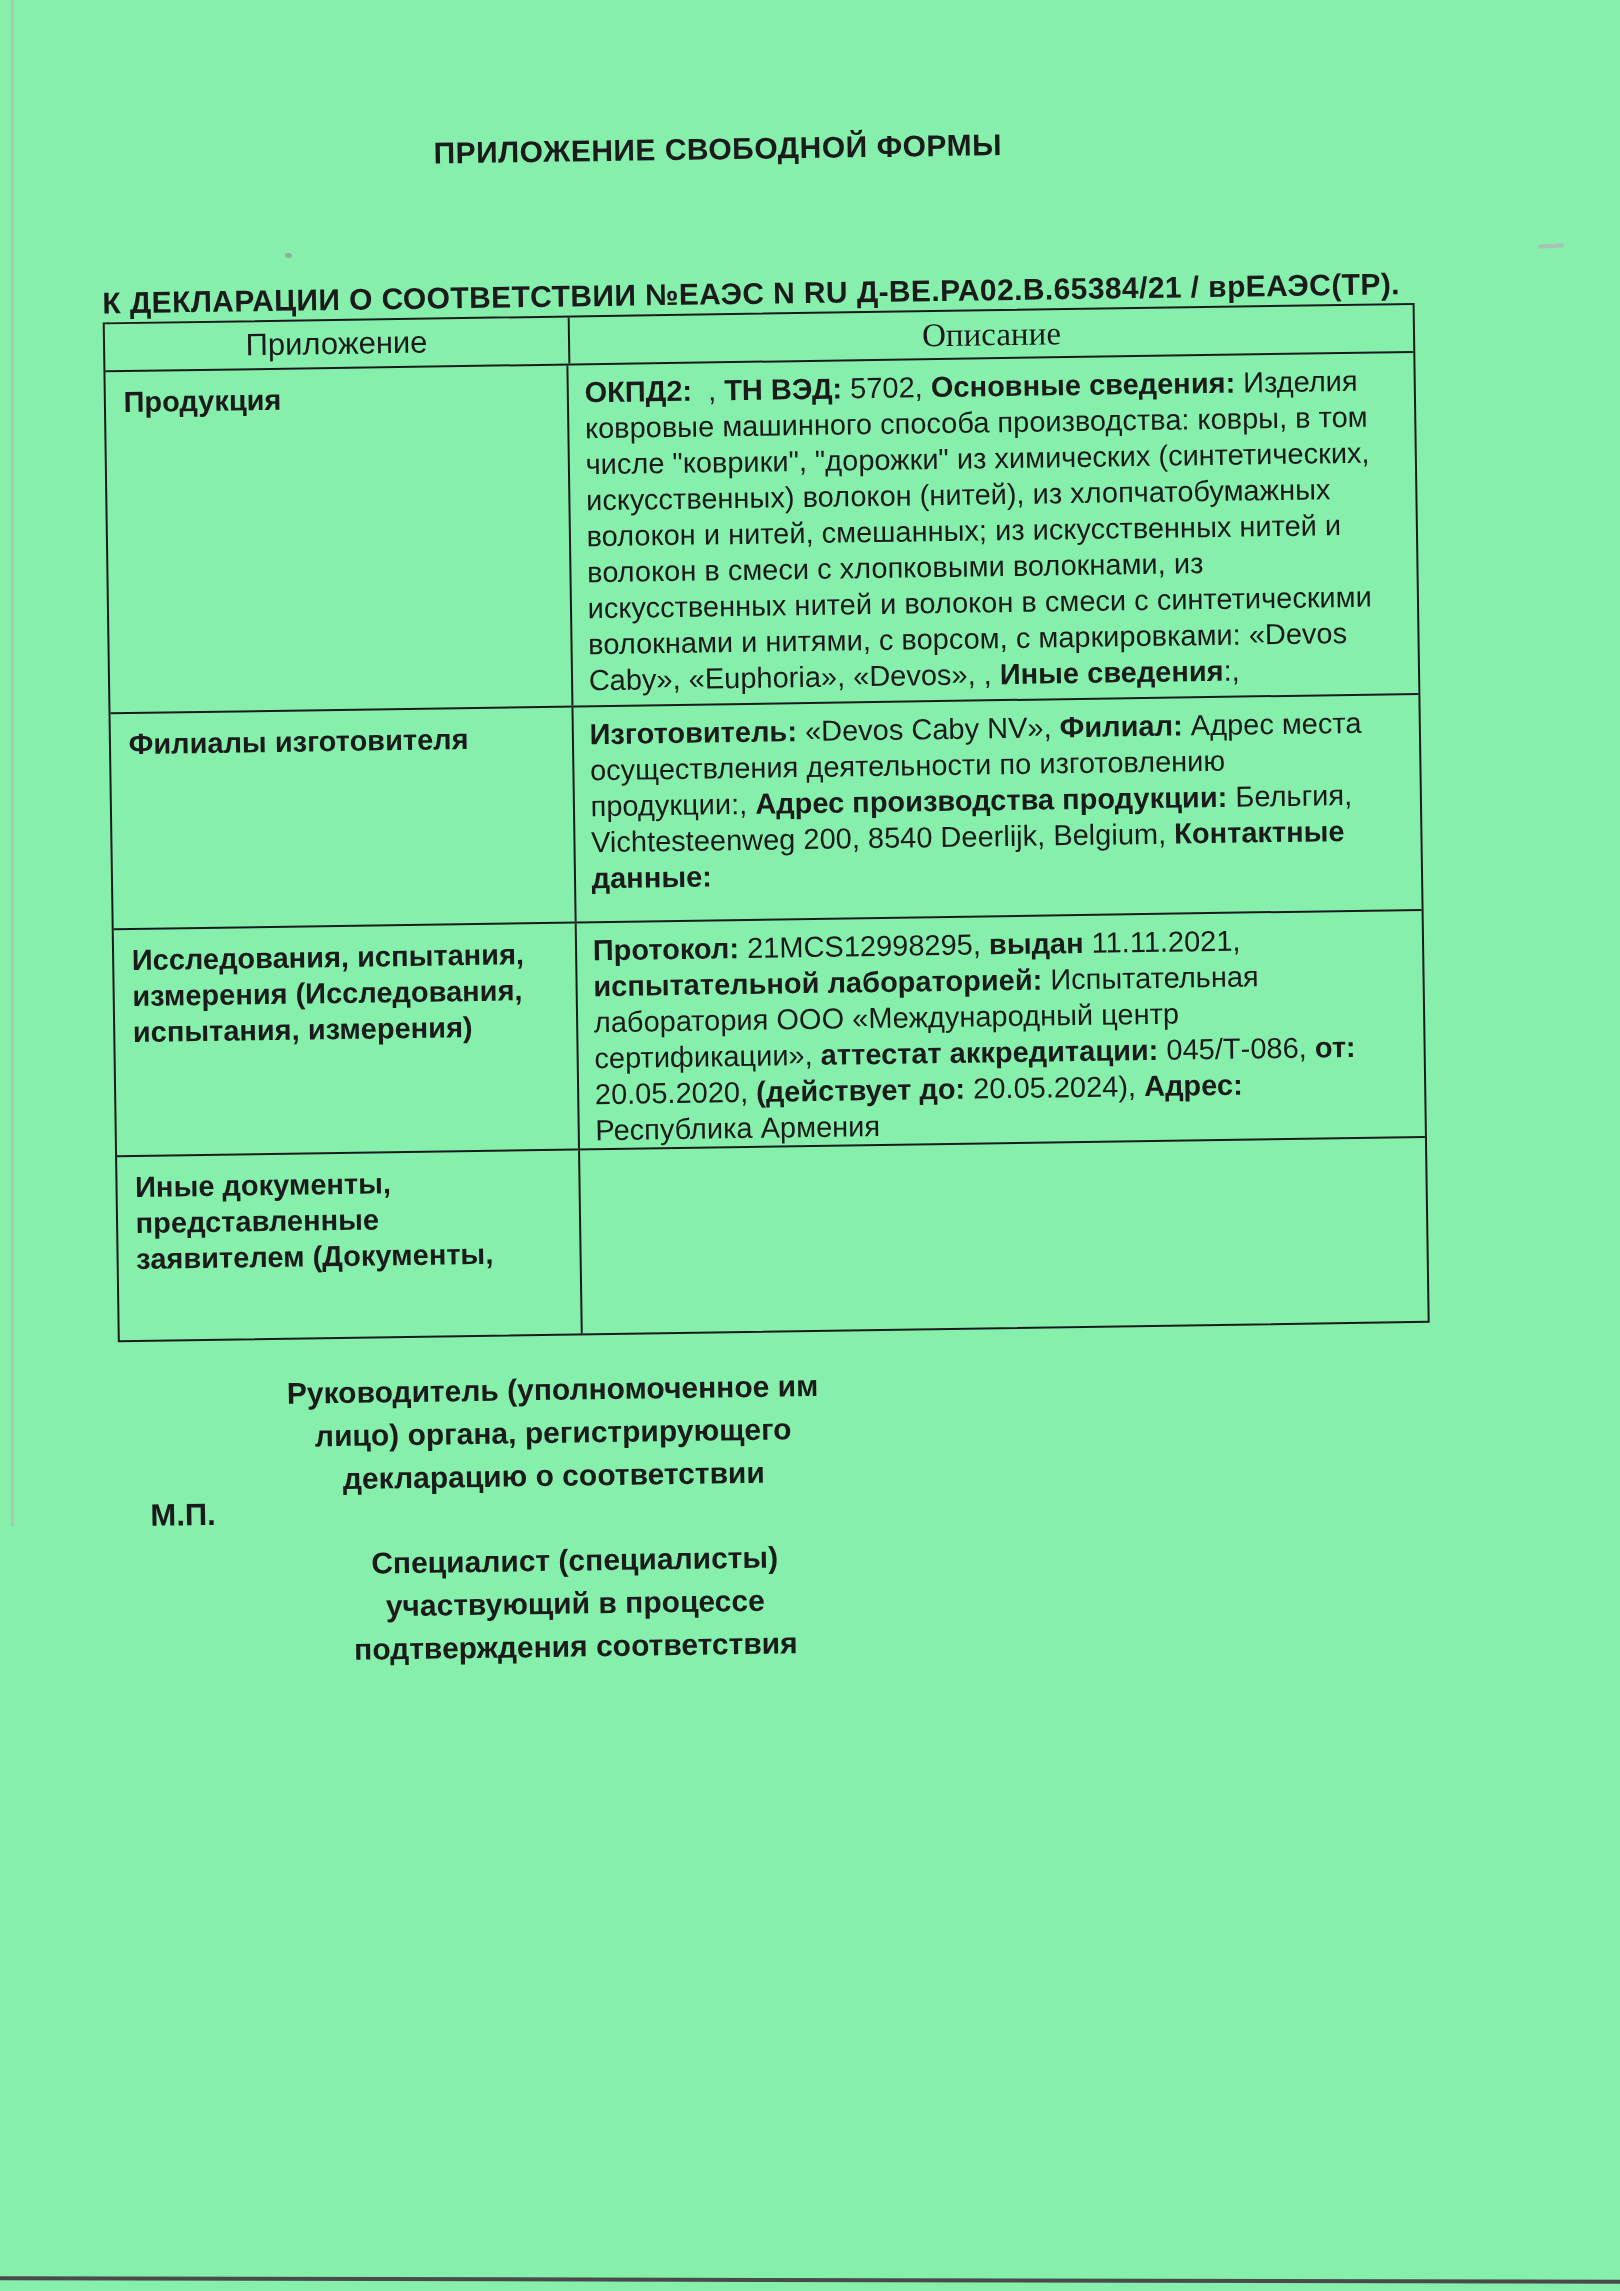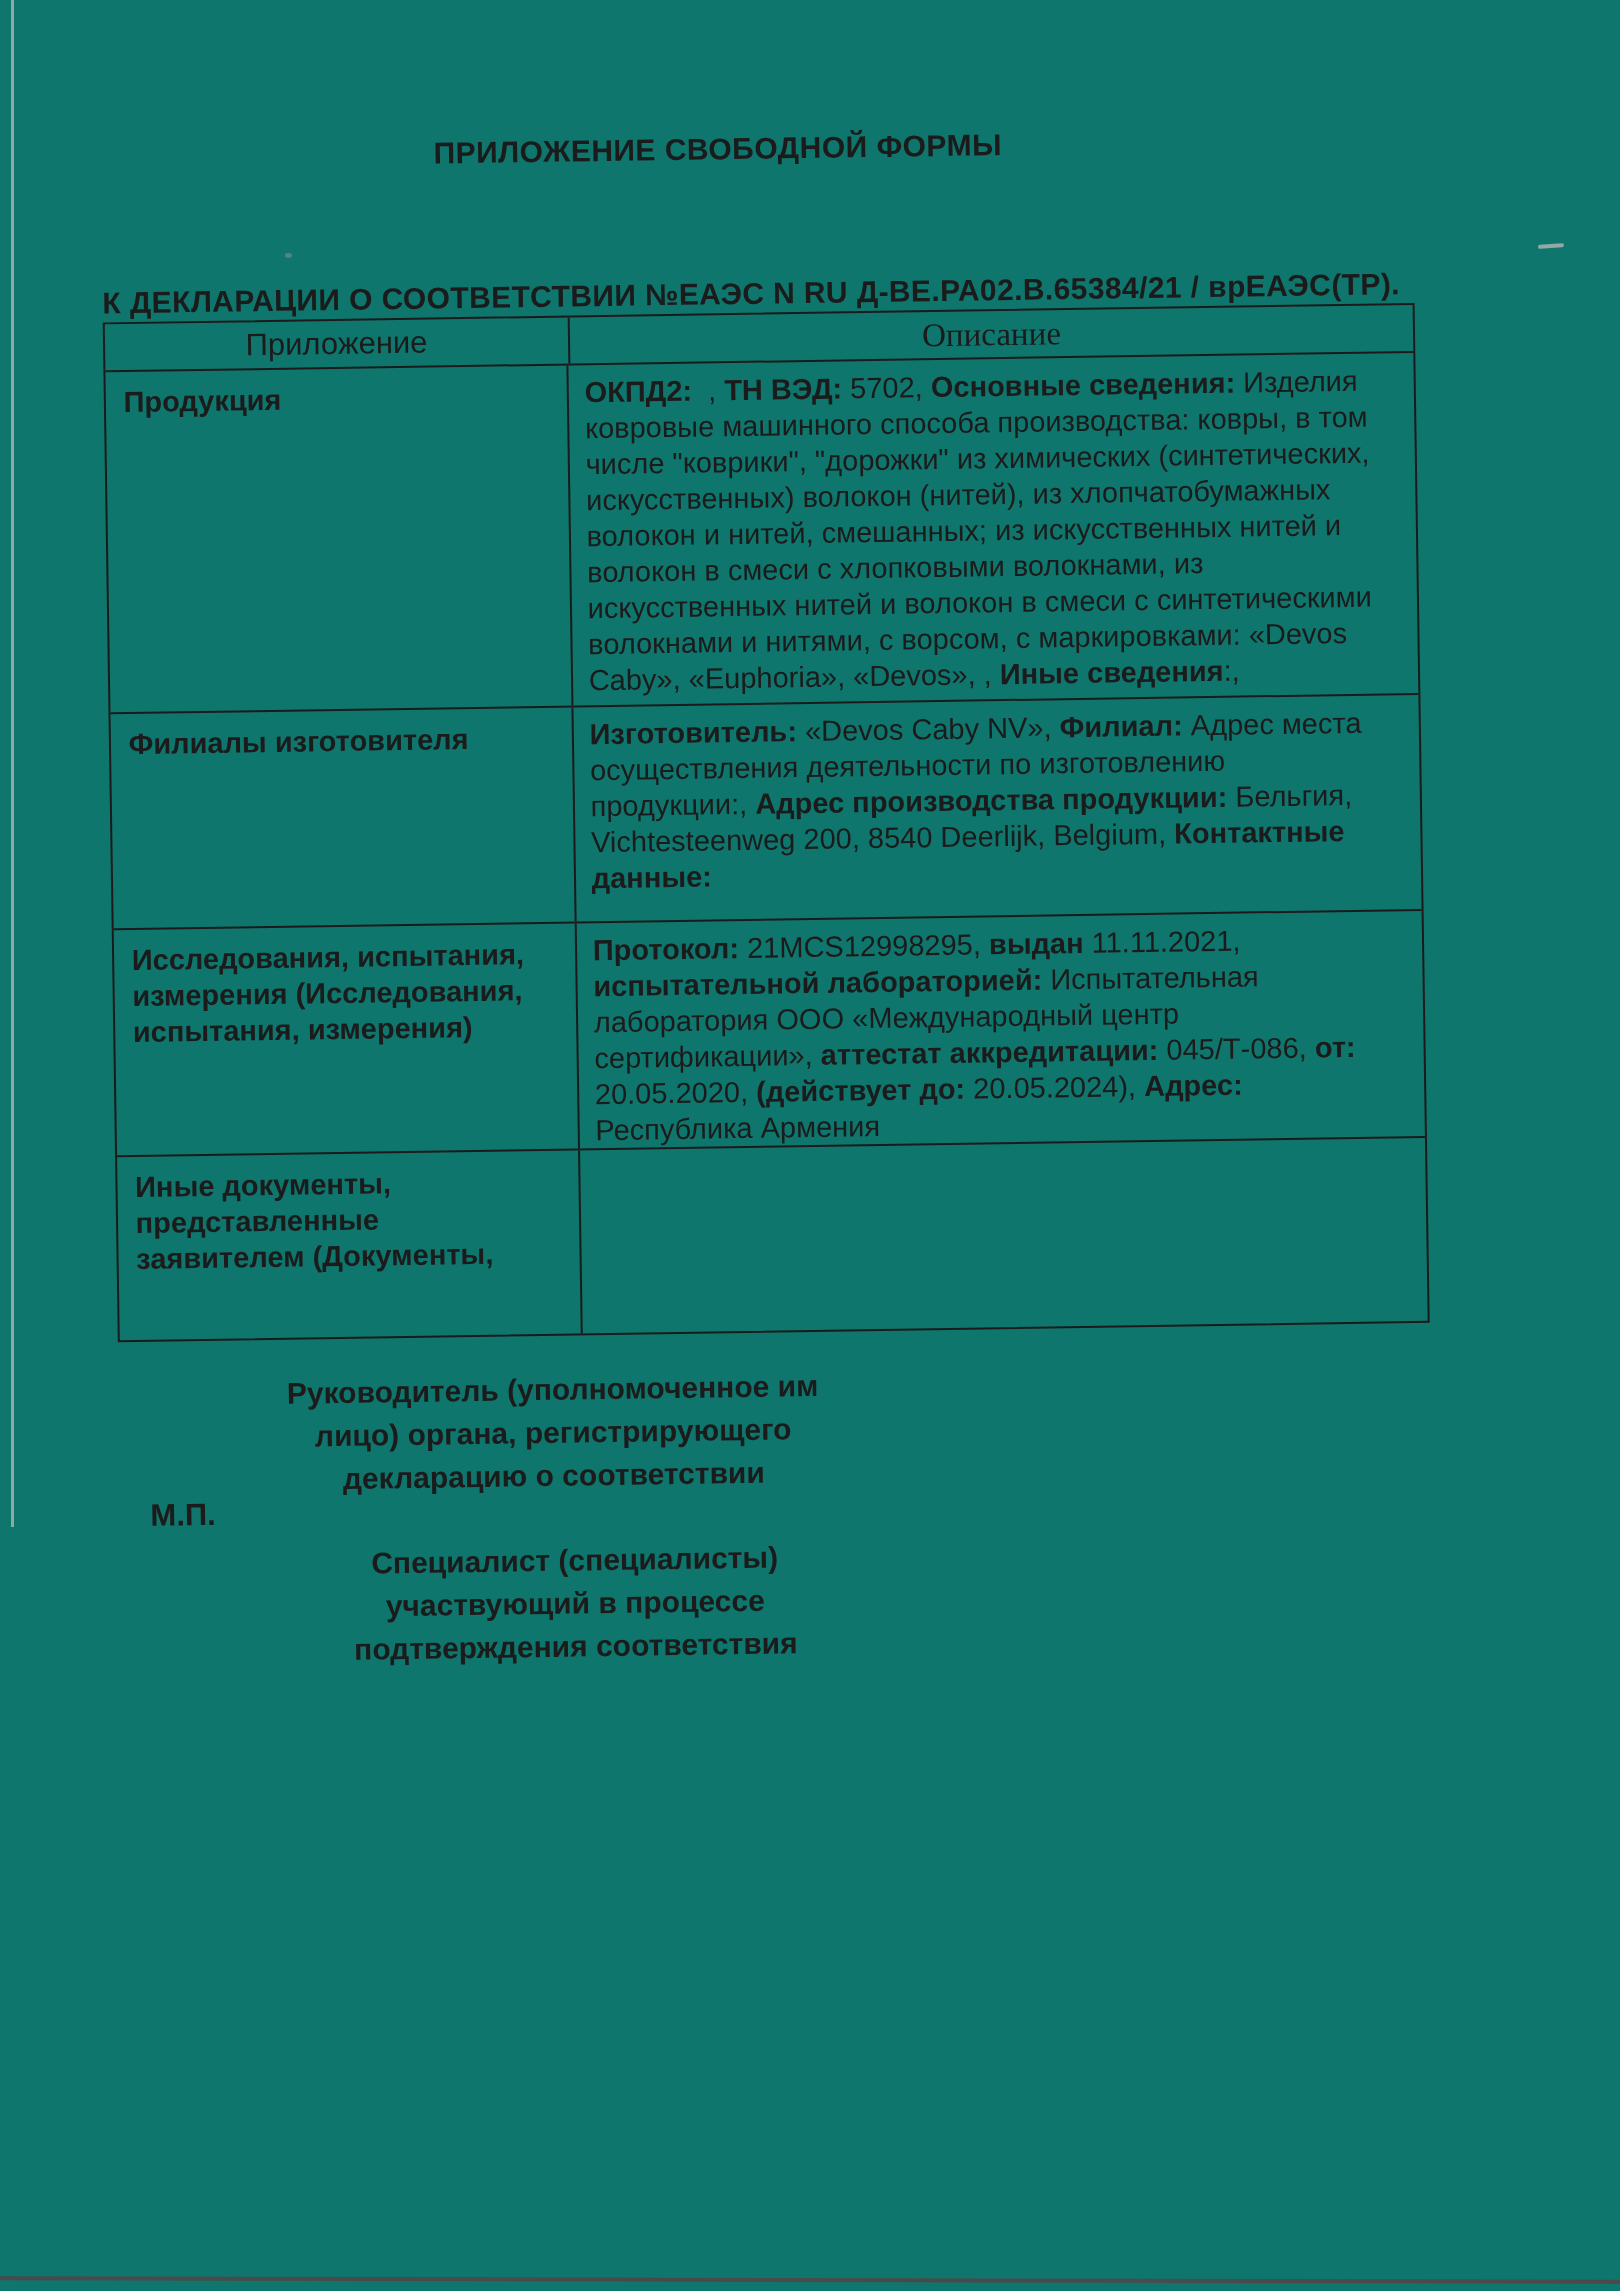--- a/index.html
+++ b/index.html
@@ -1,19 +1,19 @@
 <!DOCTYPE html>
 <html><head>
 <meta charset="utf-8">
 <style>
   html,body{margin:0;padding:0;background:#e8e8e8;}
   .page{
     position:relative;
     width:1620px;height:2292px;
-    background:#0f766e;
+    background:#86efac;
     overflow:hidden;
     font-family:"Liberation Sans","DejaVu Sans",sans-serif;
     color:#1b1b1b;
   }
   
   .artifact-left-line{position:absolute;left:10.8px;top:0;width:2.9px;height:1527px;background:#b9b9b9;opacity:.75;}
   .artifact-bottom-line{position:absolute;left:-3.9px;top:2278px;width:1632px;height:3.9px;background:#4a4a4a;transform:rotate(0.12deg);}
   .artifact-right-dash{position:absolute;left:1538px;top:244px;width:25.5px;height:3.9px;background:#b5b5b5;border-radius:2px;transform:rotate(-4deg);opacity:.8;}
   .artifact-dot{position:absolute;left:285px;top:253px;width:6.9px;height:4.9px;background:#8a8a8a;border-radius:50%;opacity:.6;}
   

